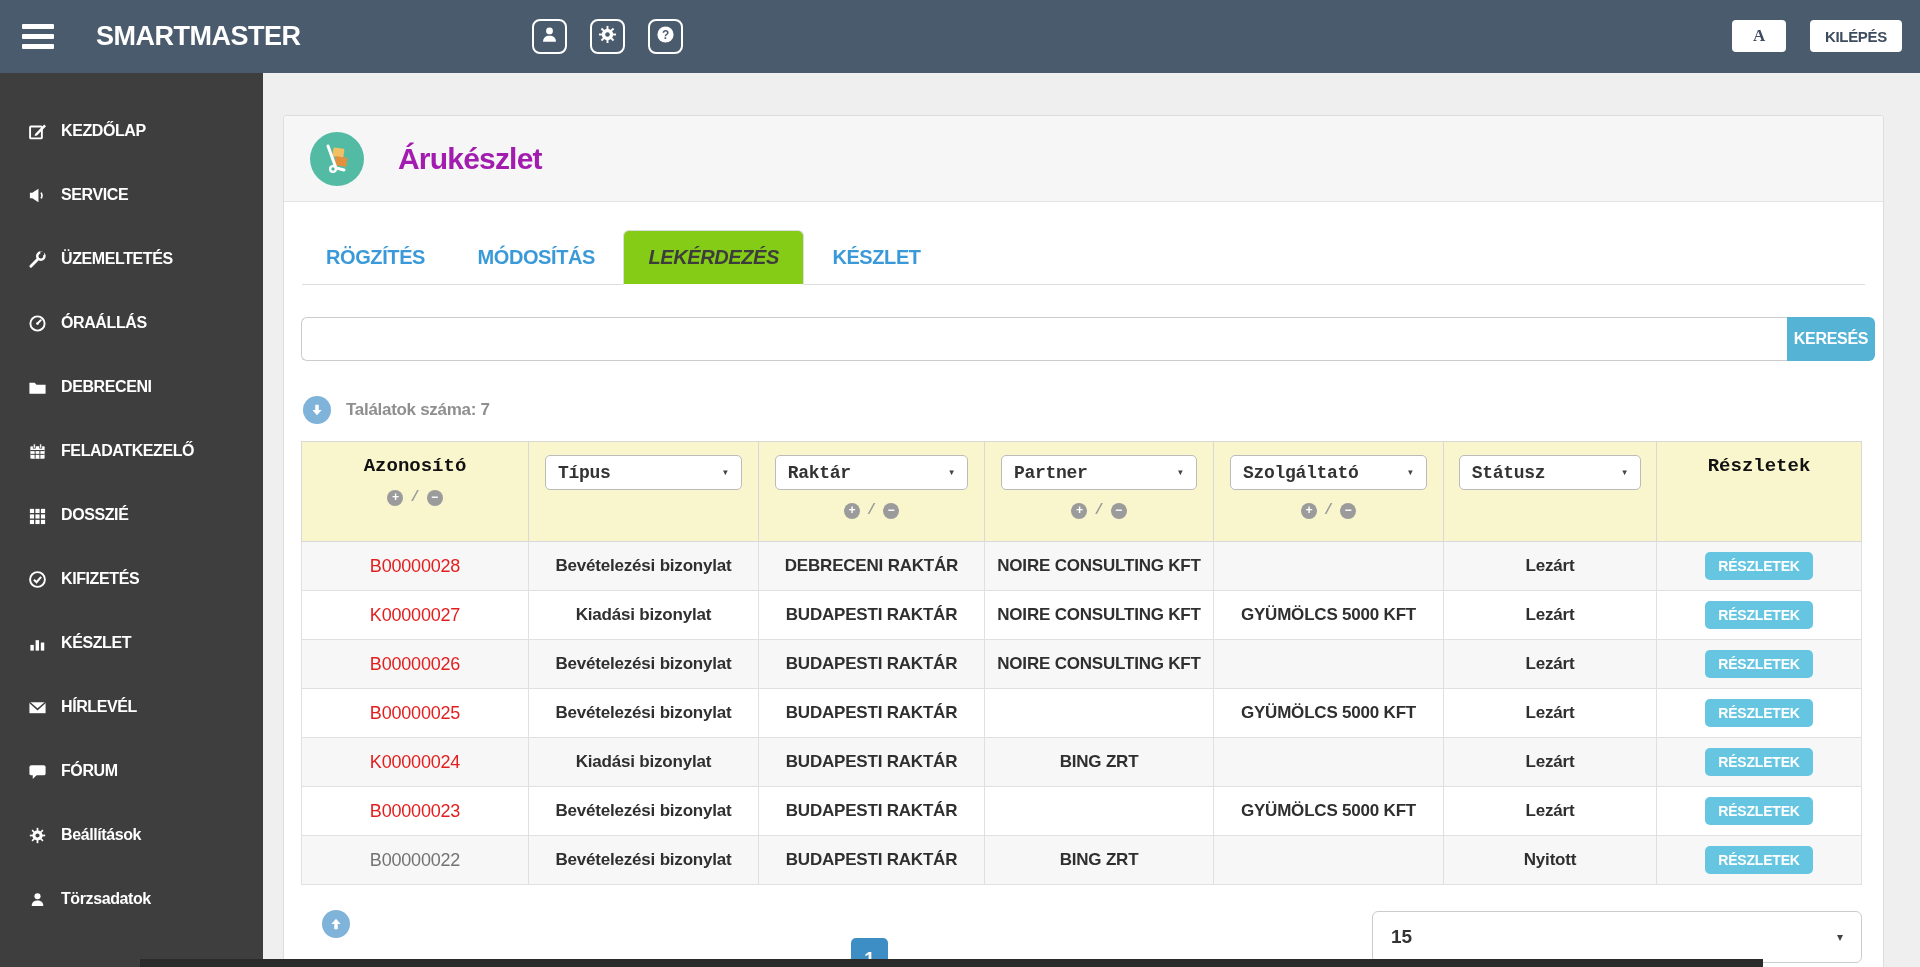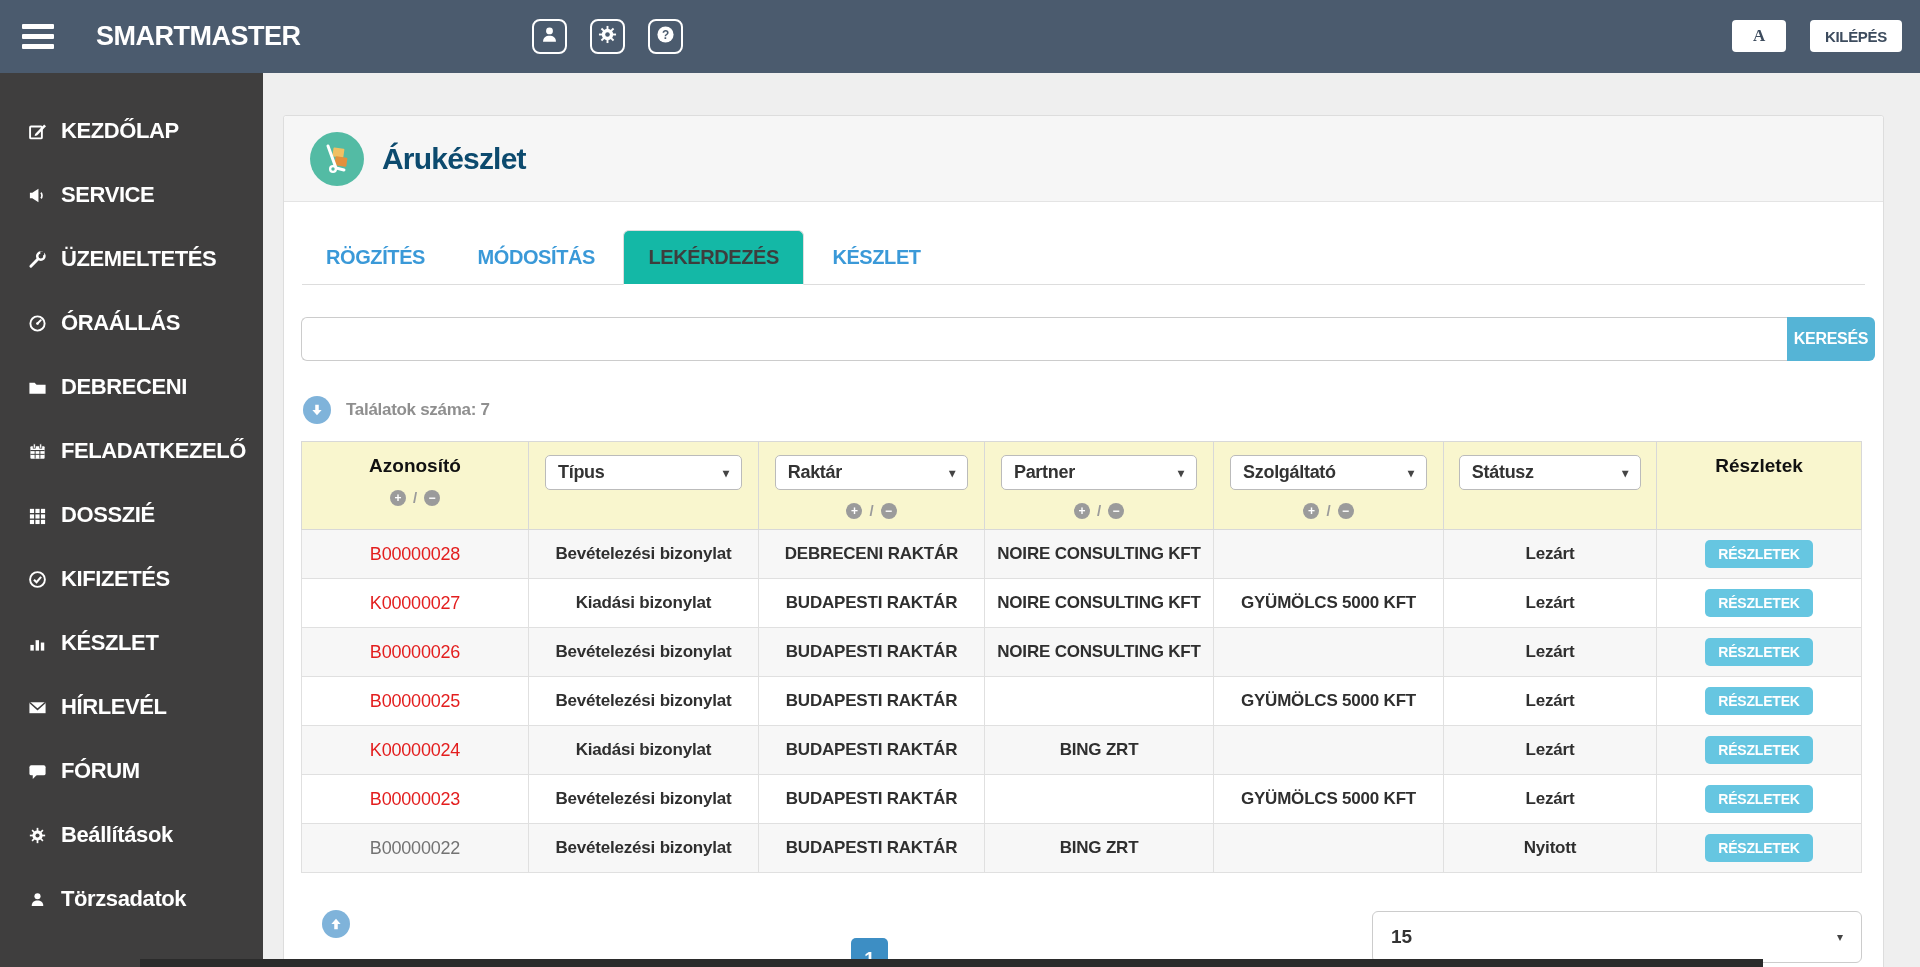--- a/index.html
+++ b/index.html
@@ -15,48 +15,48 @@
   .icon-btn { width:35px; height:35px; border:2px solid #fff; border-radius:8px; display:flex; align-items:center; justify-content:center; cursor:pointer; }
   .topbar-right { position:absolute; right:18px; top:20px; display:flex; gap:24px; }
   .btn-white { background:#fff; color:#3d4c5e; border:none; border-radius:4px; font-weight:700; font-size:15px; letter-spacing:-0.3px; padding:6px 15px; min-width:54px; height:32px; cursor:pointer; }
   .btn-font { font-family:"Liberation Serif",serif; font-size:17px; }
 
   
   .sidebar { position:absolute; top:73px; left:0; width:263px; height:894px; background:#3f3e3e; z-index:10; }
   .side-list { list-style:none; padding-top:26px; }
   .side-item { height:64px; display:flex; align-items:center; padding-left:26px; cursor:pointer; color:#fff; }
   .side-item .s-icon { width:22px; display:flex; justify-content:center; margin-right:13px; }
-  .side-item .s-label { font-size:22px; font-weight:700; letter-spacing:-0.4px; }
+  .side-item .s-label { font-size:16px; font-weight:700; letter-spacing:-0.4px; }
 
   
   .main { position:absolute; top:73px; left:263px; width:1657px; height:894px; background:#efefef; }
   .card { position:relative; margin:42px 36px 0 20px; background:#fff; border:1px solid #ddd; border-radius:3px; min-height:880px; }
   .card-head { height:86px; background:#f6f6f6; border-bottom:1px solid #e4e4e4; display:flex; align-items:center; padding-left:26px; border-radius:3px 3px 0 0; }
   .title-circle { width:54px; height:54px; border-radius:50%; background:#53bba4; display:flex; align-items:center; justify-content:center; }
-  .page-title { font-size:30px; font-weight:700; letter-spacing:-0.8px; color:#0c4a6e; margin-left:18px; }
+  .page-title { font-size:30px; font-weight:700; letter-spacing:-0.8px; color:#a21caf; margin-left:34px; }
 
   
   .tabs { margin:28px 18px 0 18px; border-bottom:1px solid #ddd; list-style:none; }
   .tab { display:inline-block; padding:15px 24px; font-size:20px; font-weight:700; letter-spacing:-0.4px; color:#3a99d8; cursor:pointer; margin-bottom:-1px; }
-  .tab.active { color:#3d3d3d; background:#14b8a6; border:1px solid #ddd; border-bottom-color:#fff; border-radius:6px 6px 0 0; }
+  .tab.active { color:#3d3d3d; background:#84cc16; border:1px solid #ddd; border-bottom-color:#fff; border-radius:6px 6px 0 0;font-style:italic; }
 
   
   .search-row { display:flex; margin:32px 8px 0 17px; height:44px; }
   .search-input { flex:1; border:1px solid #ccc; border-right:none; border-radius:6px 0 0 6px; font-size:18px; padding:0 14px; outline:none; color:#333; }
   .search-btn { width:88px; background:#55b4d6; color:#fff; border:none; border-radius:0 6px 6px 0; font-size:16px; font-weight:700; letter-spacing:-0.3px; cursor:pointer; }
 
   
   .results-row { display:flex; align-items:center; margin:34px 0 0 19px; height:30px; }
   .circ-icon { width:28px; height:28px; border-radius:50%; background:#7fb3da; display:flex; align-items:center; justify-content:center; cursor:pointer; }
   .results-text { margin-left:15px; color:#8f8f8f; font-size:17px; font-weight:700; letter-spacing:-0.3px; }
 
   
   table.grid { margin:16px 24px 0 17px; border-collapse:collapse; table-layout:fixed; width:1560px; }
   .grid col.c1{width:227px}.grid col.c2{width:230px}.grid col.c3{width:226px}.grid col.c4{width:229px}.grid col.c5{width:230px}.grid col.c6{width:213px}.grid col.c7{width:205px}
-  .grid th { background:#f9f6ce; border:1px solid #d8d8d8; height:88px; vertical-align:top; padding-top:13px; font-size:19px; color:#111; }
+  .grid th { background:#f9f6ce; border:1px solid #d8d8d8; height:100px; vertical-align:top; padding-top:13px; font-size:19px; color:#111;font-family:Liberation Mono, monospace; }
   .grid td { border:1px solid #e0e0e0; height:49px; text-align:center; font-size:17px; font-weight:700; letter-spacing:-0.2px; color:#2f2f2f; }
   .grid tr.odd td { background:#f7f7f7; }
   .grid tr.even td { background:#fff; }
   .hsel { margin:0 auto; width:86%; height:35px; background:#fff; border:1px solid #bbb; border-radius:5px; display:flex; align-items:center; justify-content:space-between; padding:4px 12px; cursor:pointer; }
   .hsel .hsel-txt { font-size:18px; font-weight:700; color:#333; letter-spacing:-0.3px; }
   .hsel .caret { font-size:12px; color:#444; }
   .sort-row { display:flex; align-items:center; justify-content:center; gap:7px; margin-top:12px; color:#9b9b9b; font-size:15px; }
   .sort-badge { width:16px; height:16px; border-radius:50%; background:#9b9b9b; color:#fff; font-size:12px; font-weight:700; line-height:16px; text-align:center; cursor:pointer; }
   .id-cell { cursor:pointer; font-weight:400; font-size:18px; }
   .details-btn { background:#66c6e1; color:#fff; border:none; border-radius:5px; font-size:14px; font-weight:700; letter-spacing:-0.2px; padding:6px 13px; cursor:pointer; }

